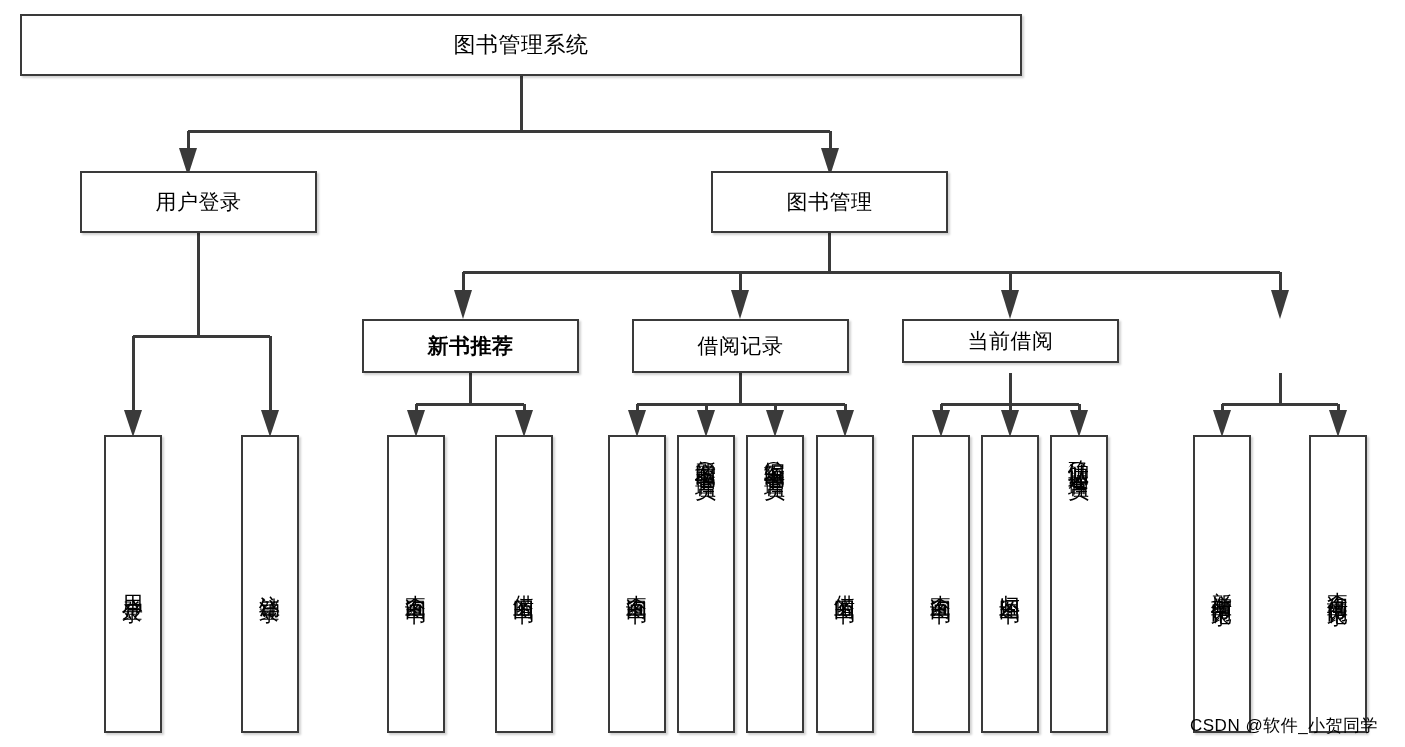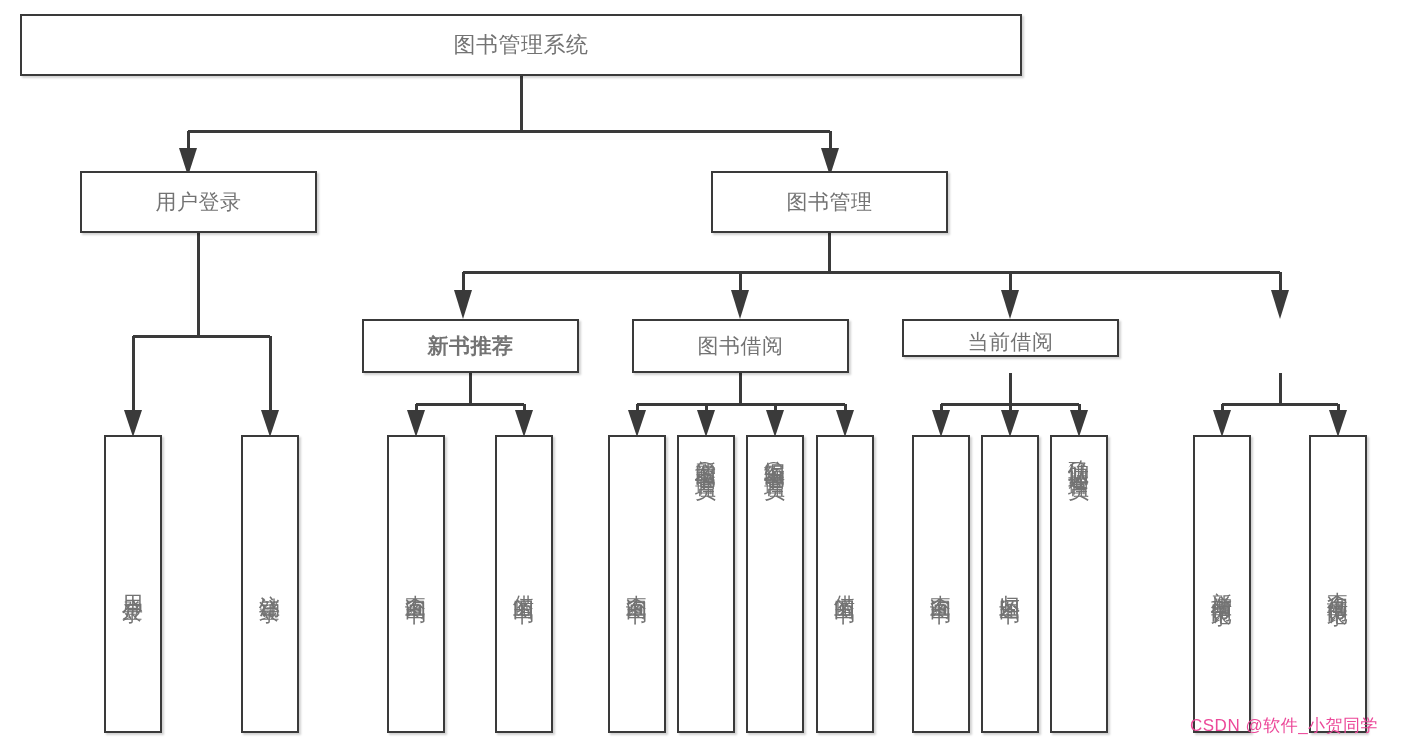--- a/index.html
+++ b/index.html
@@ -32,21 +32,21 @@
     box-sizing: border-box;
     background: #ffffff;
     border: 2px solid #3a3a3a;
     box-shadow: 2px 2px 2px rgba(0,0,0,0.18);
     display: flex;
     align-items: center;
     justify-content: center;
     overflow: hidden;
   }
   .node-label {
-    color: #737373;
+    color: #000000;
     line-height: 1.25;
     white-space: pre;
     text-align: center;
   }
   
   .node.horiz .node-label {
     font-size: 21px;
     letter-spacing: 0.5px;
   }
   .node.root .node-label {
@@ -68,21 +68,21 @@
     padding-bottom: 6px;
   }
   .node.vert.center-v {
     align-items: center;
   }
   .watermark {
     position: absolute;
     left: 1190px;
     top: 714px;
     font-size: 17px;
-    color: #ec4899;
+    color: #000000;
     white-space: nowrap;
     letter-spacing: 0.5px;
   }
 </style>
 </head>
 <body>
 
 <div id="diagram-root">
 
   <svg class="edges" viewBox="0 0 1405 747">
@@ -169,24 +169,24 @@
 
   <div class="node horiz" style="left:711px; top:171px; width:237px; height:62px;align-items:center;">
     <span class="node-label">图书管理</span>
   </div>
 
   <div class="node horiz" style="left:362px; top:319px; width:217px; height:54px;font-weight:bold;">
     <span class="node-label">新书推荐</span>
   </div>
 
   <div class="node horiz" style="left:632px; top:319px; width:217px; height:54px;">
-    <span class="node-label">图书借阅</span>
-  </div>
-
-  <div class="node horiz" style="left:902px; top:319px; width:217px; height:38px;align-items:flex-end;">
+    <span class="node-label">借阅记录</span>
+  </div>
+
+  <div class="node horiz" style="left:902px; top:319px; width:217px; height:44px;">
     <span class="node-label">当前借阅</span>
   </div>
 
 
   <div class="node vert center-v" style="left:104px; top:435px; width:58px; height:298px;">
     <span class="node-label">用户登录</span>
   </div>
 
   <div class="node vert center-v" style="left:241px; top:435px; width:58px; height:298px;">
     <span class="node-label">注销登录</span>

